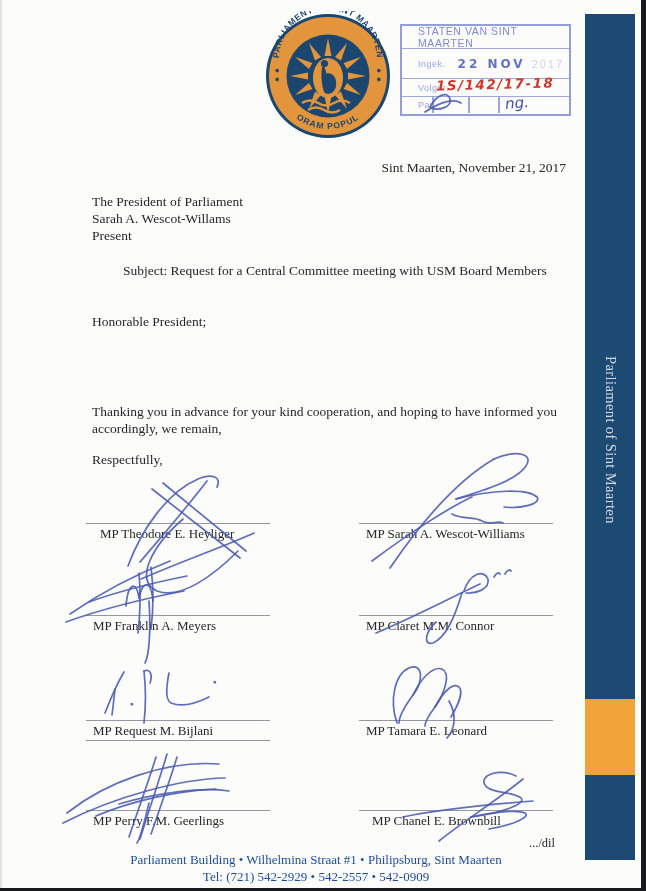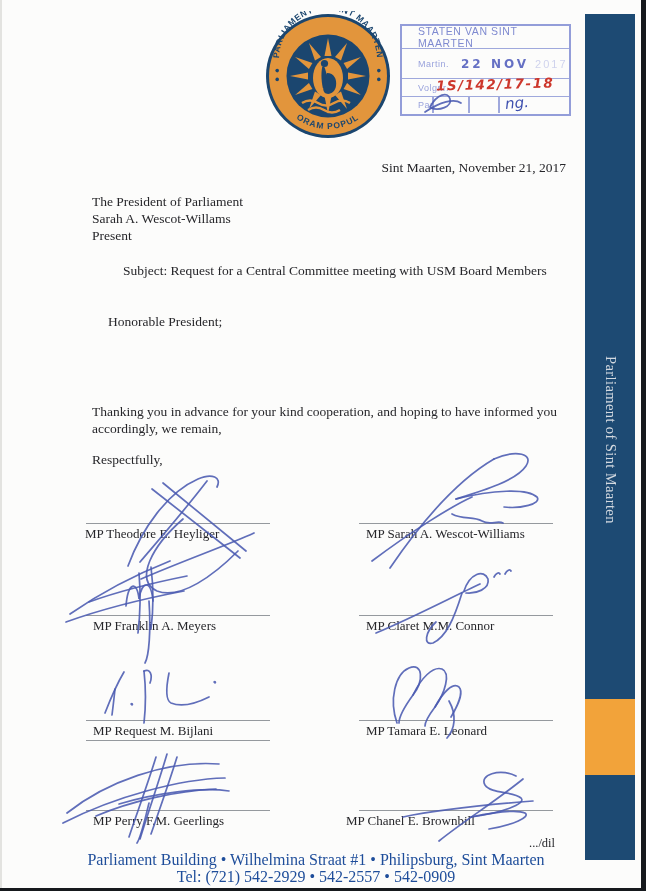--- a/index.html
+++ b/index.html
@@ -32,30 +32,30 @@
                 font-style:italic;font-weight:bold;font-size:13.5px;letter-spacing:1.5px;
                 color:#cd372c;transform:rotate(-1.5deg);white-space:nowrap;}
   .par-divider{position:absolute;top:0;width:1.5px;height:100%;background:rgba(128,140,210,.75);}
   #par-note{position:absolute;left:103px;top:-3px;font-family:"DejaVu Sans",sans-serif;
             font-style:italic;font-size:15px;color:#3d4fae;transform:rotate(-5deg);}
   
   .serif13{font-size:13.5px;line-height:17px;}
   #date-line{top:159px;right:80px;text-align:right;}
   #recipient{left:92px;top:193px;white-space:pre-line;}
   #subject{left:123px;top:262px;}
-  #salutation{left:108px;top:313px;}
+  #salutation{left:92px;top:313px;}
   #para1{left:92px;top:344px;width:486px;white-space:pre-line;}
   #para2{left:92px;top:403px;width:486px;white-space:pre-line;}
   #closing{left:92px;top:451px;}
   
   .sig-line{height:0;border-top:1.2px solid #95999e;}
   .sig-label{font-size:13px;line-height:15px;white-space:nowrap;}
   #continuation{left:529px;top:835px;font-size:12.5px;}
   
-  #footer{left:0;top:851px;width:632px;text-align:center;color:#1e4d9a;font-size:16px;line-height:17px;}
+  #footer{left:0;top:851px;width:632px;text-align:center;color:#1e4d9a;font-size:13px;line-height:17px;}
   
   #ink-overlay{left:0;top:0;width:646px;height:891px;pointer-events:none;}
   #ink-overlay path{fill:none;stroke:#4a5ab0;stroke-width:1.7;stroke-linecap:round;opacity:.88;}
   #seal{left:263px;top:11px;}
 </style>
 </head>
 <body>
 
 <div id="page">
 
@@ -114,21 +114,21 @@
       <path d="M39,92 Q47,87 55,92 T71,92 T87,92"></path>
       <path d="M45,99 Q53,94 61,99 T77,99"></path>
     </g>
   </svg>
 
   <div class="abs" id="stamp">
     <div class="stamp-row" id="stamp-row-title">
       <span>STATEN VAN SINT MAARTEN</span>
     </div>
     <div class="stamp-row" id="stamp-row-ingek">
-      <span class="stamp-label">Martin.</span>
+      <span class="stamp-label">Ingek.</span>
       <span id="ingek-date">22 NOV</span>
       <span id="ingek-faded">2017</span>
     </div>
     <div class="stamp-row" id="stamp-row-volgnr">
       <span class="stamp-label">Volgnr.</span>
       <span id="volgnr-value">1S/142/17-18</span>
     </div>
     <div class="stamp-row" id="stamp-row-par">
       <span class="stamp-label">Par.</span>
       <div class="par-divider" style="left:30px"></div>
@@ -143,38 +143,38 @@
 <span>Sarah A. Wescot-Willams</span>
 <span>Present</span></div>
   <div class="abs serif13" id="subject">Subject: Request for a Central Committee meeting with USM Board Members</div>
   <div class="abs serif13" id="salutation">Honorable President;</div>
   <div class="abs serif13" id="para2">Thanking you in advance for your kind cooperation, and hoping to have informed you
 accordingly, we remain,</div>
   <div class="abs serif13" id="closing">Respectfully,</div>
 
   <div class="abs sig-line" style="left:86px;top:523px;width:184px"></div>
   <div class="abs sig-line" style="left:359px;top:523px;width:194px"></div>
-  <div class="abs sig-label" style="left:85px;top:526px">MP Theodore E. Heyliger</div>
+  <div class="abs sig-label" style="left:100px;top:526px">MP Theodore E. Heyliger</div>
   <div class="abs sig-label" style="left:366px;top:526px">MP Sarah A. Wescot-Williams</div>
 
   <div class="abs sig-line" style="left:86px;top:615px;width:184px"></div>
   <div class="abs sig-line" style="left:359px;top:615px;width:194px"></div>
   <div class="abs sig-label" style="left:93px;top:618px">MP Franklin A. Meyers</div>
   <div class="abs sig-label" style="left:366px;top:618px">MP Claret M.M. Connor</div>
 
   <div class="abs sig-line" style="left:86px;top:720px;width:184px"></div>
   <div class="abs sig-line" style="left:359px;top:720px;width:194px"></div>
   <div class="abs sig-label" style="left:93px;top:723px">MP Request M. Bijlani</div>
   <div class="abs sig-label" style="left:366px;top:723px">MP Tamara E. Leonard</div>
   <div class="abs sig-line" style="left:86px;top:740px;width:184px"></div>
 
   <div class="abs sig-line" style="left:86px;top:810px;width:184px"></div>
   <div class="abs sig-line" style="left:359px;top:810px;width:194px"></div>
   <div class="abs sig-label" style="left:93px;top:813px">MP Perry F.M. Geerlings</div>
-  <div class="abs sig-label" style="left:346px;top:813px">MP Chanel E. Brownbill</div>
+  <div class="abs sig-label" style="left:372px;top:813px">MP Chanel E. Brownbill</div>
 
   <div class="abs serif13" id="continuation">.../dil</div>
 
   <div class="abs" id="footer">
     <div>Parliament Building • Wilhelmina Straat #1 • Philipsburg, Sint Maarten</div>
     <div>Tel: (721) 542-2929 • 542-2557 • 542-0909</div>
   </div>
 
   <svg class="abs" id="ink-overlay" viewBox="0 0 646 891">
     <g>

